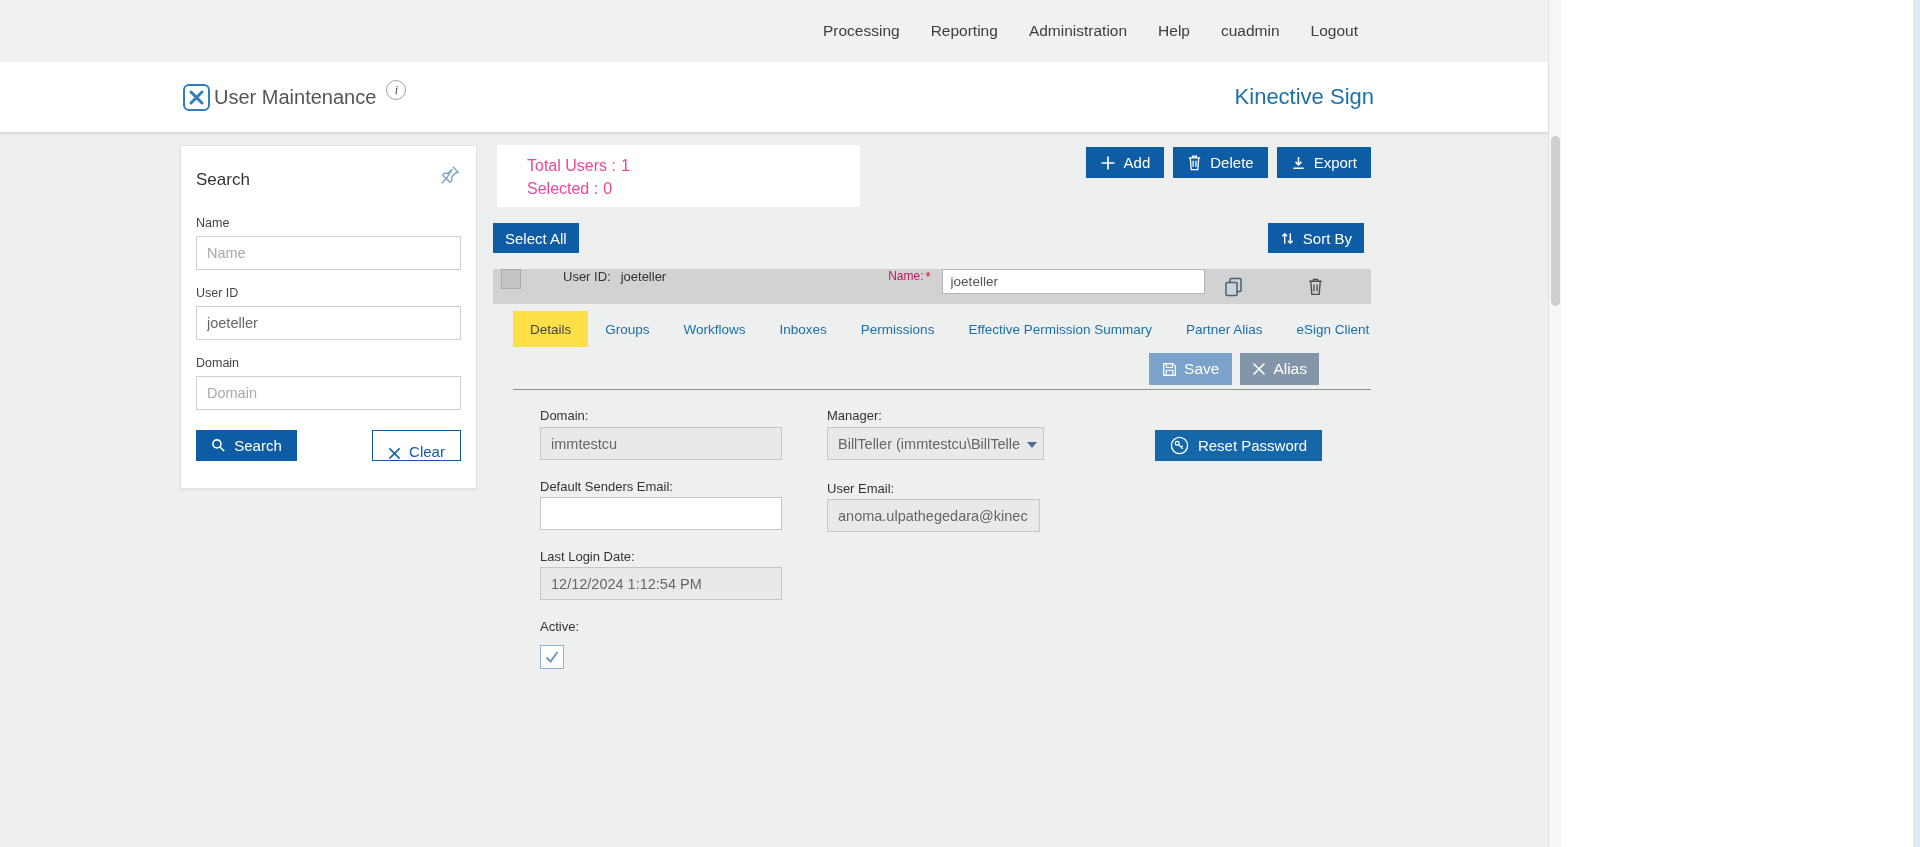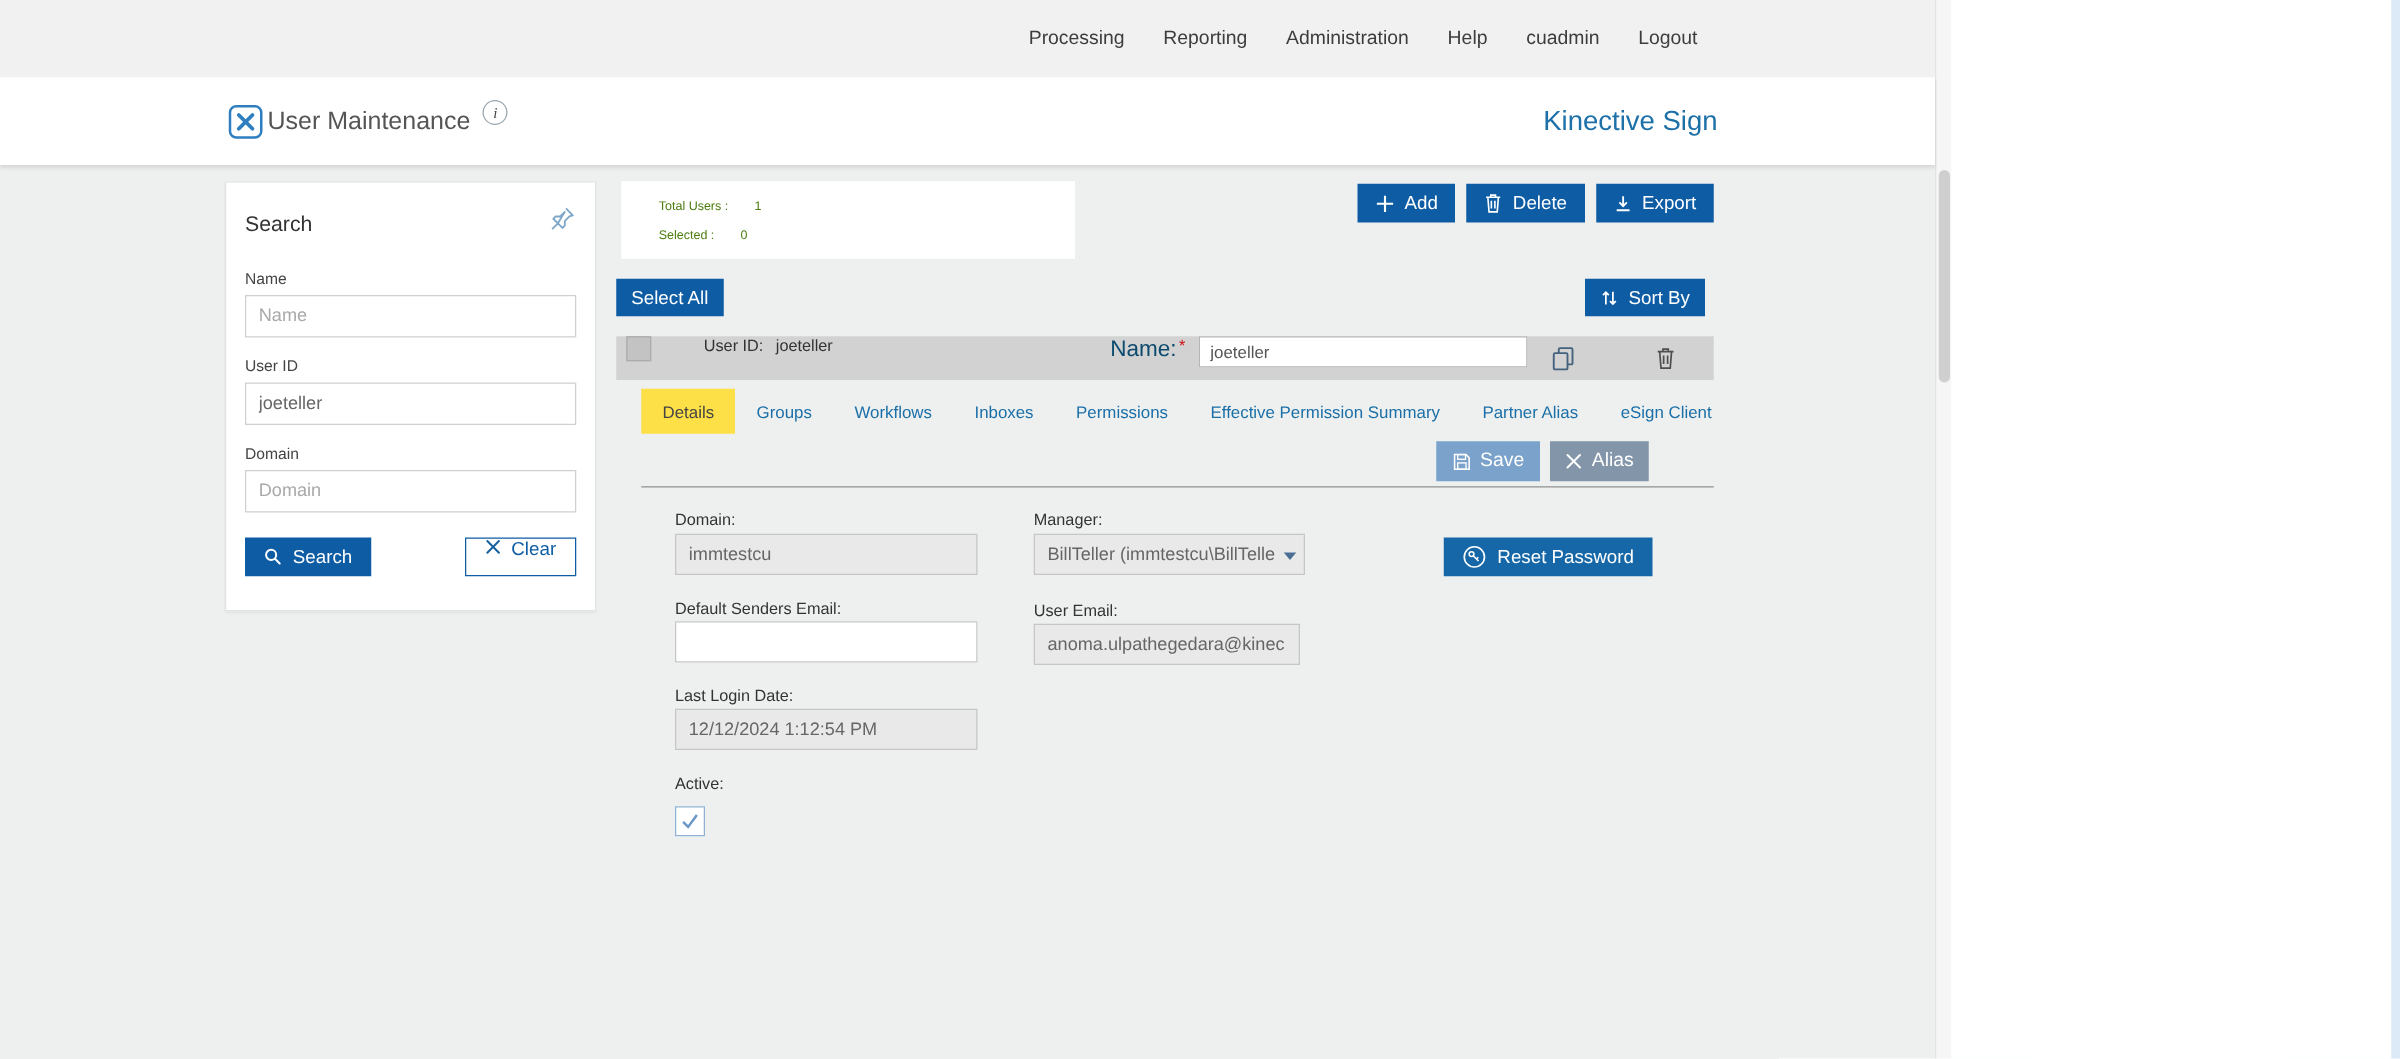--- a/index.html
+++ b/index.html
@@ -42,43 +42,43 @@
   .search-title{font-size:17px;color:#333;margin-top:6px;}
   .field-label{font-size:12.5px;color:#444;margin-top:16px;margin-bottom:6px;}
   .field-label.first{margin-top:26px;}
   .text-input{width:100%;height:34px;border:1px solid #cfcfcf;padding:0 10px;
     font-size:14.5px;color:#666;background:#fff;}
   .text-input::placeholder{color:#a9a9a9;}
   .search-actions{display:flex;justify-content:space-between;margin-top:20px;}
   .btn-search{width:101px;height:31px;background:var(--primary);color:#fff;font-size:15px;
     display:flex;align-items:center;justify-content:center;gap:8px;}
   .btn-clear{width:89px;height:31px;background:#fff;color:var(--primary);font-size:15px;
-    border:1px solid var(--primary);display:flex;align-items:flex-start;justify-content:center;gap:8px;}
+    border:1px solid var(--primary);display:flex;align-items:flex-end;justify-content:center;gap:8px;}
 
   
   .content{position:absolute;left:493px;top:0;width:878px;height:715px;}
   .summary-box{position:absolute;left:4px;top:13px;width:363px;height:62px;background:#fff;
     padding:9px 0 0 30px;}
-  .summary-line{font-size:10px;color:#4d7c0f;line-height:23px;display:flex;gap:21px;}
+  .summary-line{font-size:16px;color:#ec4899;line-height:23px;display:flex;gap:5px;}
 
   .toolbar{position:absolute;right:0;top:15px;display:flex;gap:9px;padding-left:16px;}
   .btn-primary{height:31px;background:var(--primary);color:#fff;display:flex;align-items:center;
     gap:8px;padding:0 14px;font-size:15px;}
   .btn-selectall{position:absolute;left:0;top:91px;height:30px;background:var(--primary);
     color:#fff;font-size:15px;padding:0 12px;display:flex;align-items:center;}
   .btn-sortby{position:absolute;right:7px;top:91px;height:30px;background:var(--primary);
     color:#fff;font-size:15px;padding:0 12px;display:flex;align-items:center;gap:8px;}
 
   
   .user-bar{position:absolute;left:0;top:137px;width:878px;height:35px;background:var(--bar-gray);
     display:flex;}
   .row-checkbox{width:20px;height:20px;background:#c3c3c3;border:1px solid #ababab;margin-left:8px;flex:none;}
   .uid-label{margin-left:42px;font-size:13px;color:#333;}
   .uid-value{margin-left:10px;font-size:13px;color:#333;}
-  .nm-label{margin-left:222px;font-size:18px;color:#0c4a6e;}
+  .nm-label{margin-left:222px;font-size:12px;color:#be185d;}
   .required{color:var(--required);margin-left:2px;font-size:13px;}
   .name-input{margin-left:11px;width:263px;height:25px;border:1px solid #b5b5b5;font-size:13.5px;
     color:#555;padding:0 8px;background:#fff;}
   .copy-btn{margin-left:18px;display:flex;align-items:center;}
   .bar-trash-btn{margin-left:62px;display:flex;align-items:center;}
 
   
   .tabs{position:absolute;left:20px;top:179px;height:36px;display:flex;}
   .tab{padding:0 17px;display:flex;align-items:center;font-size:13.5px;color:var(--link);
     cursor:pointer;white-space:nowrap;}

